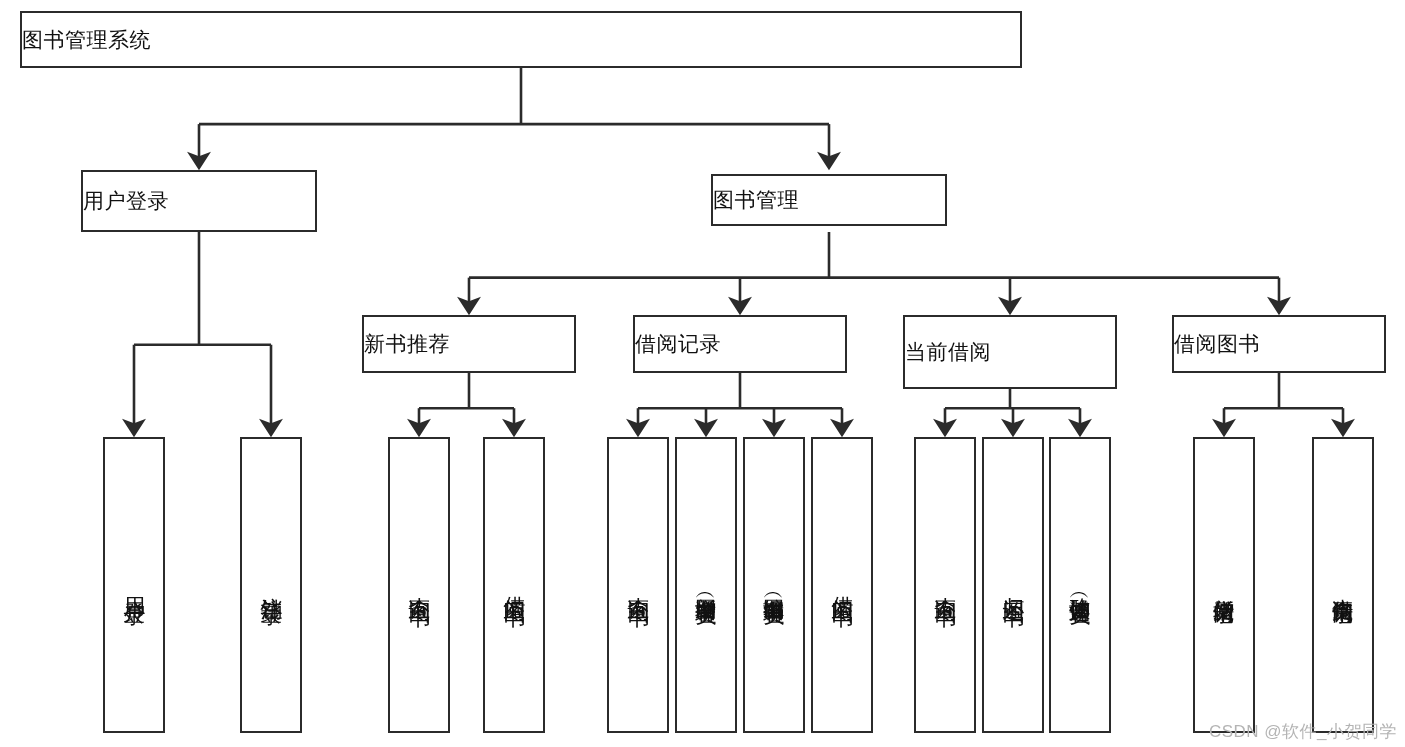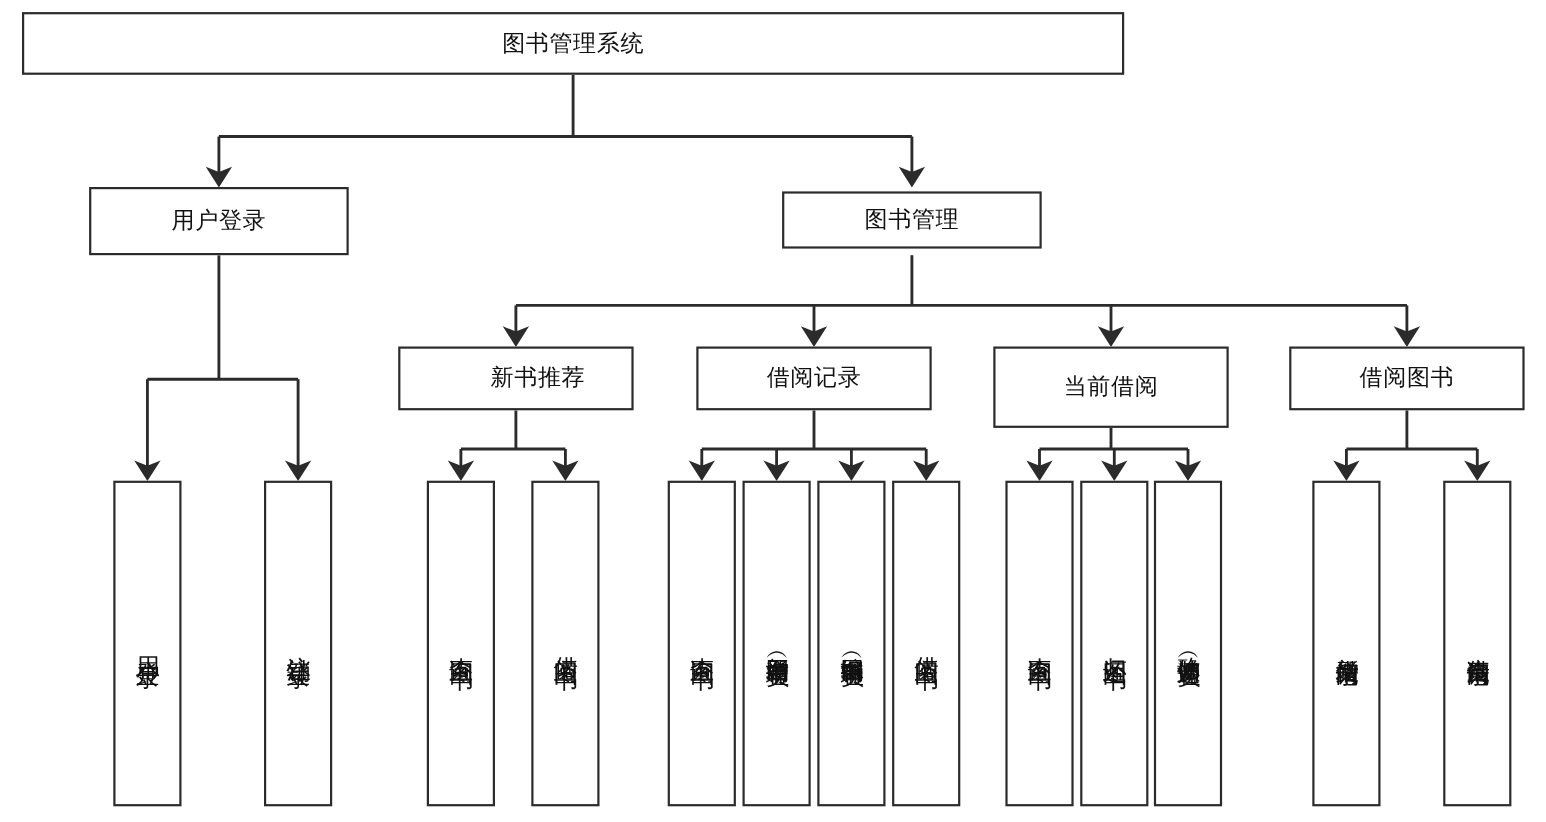--- a/index.html
+++ b/index.html
@@ -20,21 +20,21 @@
     width:1405px;height:747px;
     pointer-events:none;
   }
   .node{
     position:absolute;
     box-sizing:border-box;
     background:#ffffff;
     border:2.5px solid #2b2b2b;
     display:flex;
     align-items:center;
-    justify-content:center;
+    justify-content:flex-start;
     text-align:center;
   }
   .node .lbl{
     font-size:21px;
     line-height:1.12;
     letter-spacing:0.5px;
     color:#111111;
     white-space:nowrap;
   }
   .node.vertical{
@@ -115,21 +115,21 @@
   <div id="node-layer">
       <div class="node" style="left: 20px; top: 11px; width: 1002px; height: 57px;">
         <span class="lbl">图书管理系统</span>
       </div>
       <div class="node" style="left: 81px; top: 170px; width: 236px; height: 62px;">
         <span class="lbl">用户登录</span>
       </div>
       <div class="node" style="left: 711px; top: 174px; width: 236px; height: 52px;">
         <span class="lbl">图书管理</span>
       </div>
-      <div class="node" style="left: 362px; top: 315px; width: 214px; height: 58px; padding-left: 40px;">
+      <div class="node" style="left: 362px; top: 315px; width: 214px; height: 58px;">
         <span class="lbl">新书推荐</span>
       </div>
       <div class="node" style="left: 633px; top: 315px; width: 214px; height: 58px;">
         <span class="lbl">借阅记录</span>
       </div>
       <div class="node" style="left: 903px; top: 315px; width: 214px; height: 74px;">
         <span class="lbl">当前借阅</span>
       </div>
       <div class="node" style="left: 1172px; top: 315px; width: 214px; height: 58px;">
         <span class="lbl">借阅图书</span>
@@ -168,13 +168,14 @@
         <span class="lbl tight">确认归还（管理员）</span>
       </div>
       <div class="node vertical" style="left: 1193px; top: 437px; width: 62px; height: 296px;">
         <span class="lbl tight">新增借阅记录</span>
       </div>
       <div class="node vertical" style="left: 1312px; top: 437px; width: 62px; height: 296px;">
         <span class="lbl tight">查询借阅记录</span>
       </div>
     </div>
 
+  <div class="watermark">CSDN @软件_小贺同学</div>
 </div>
 
 </body></html>

